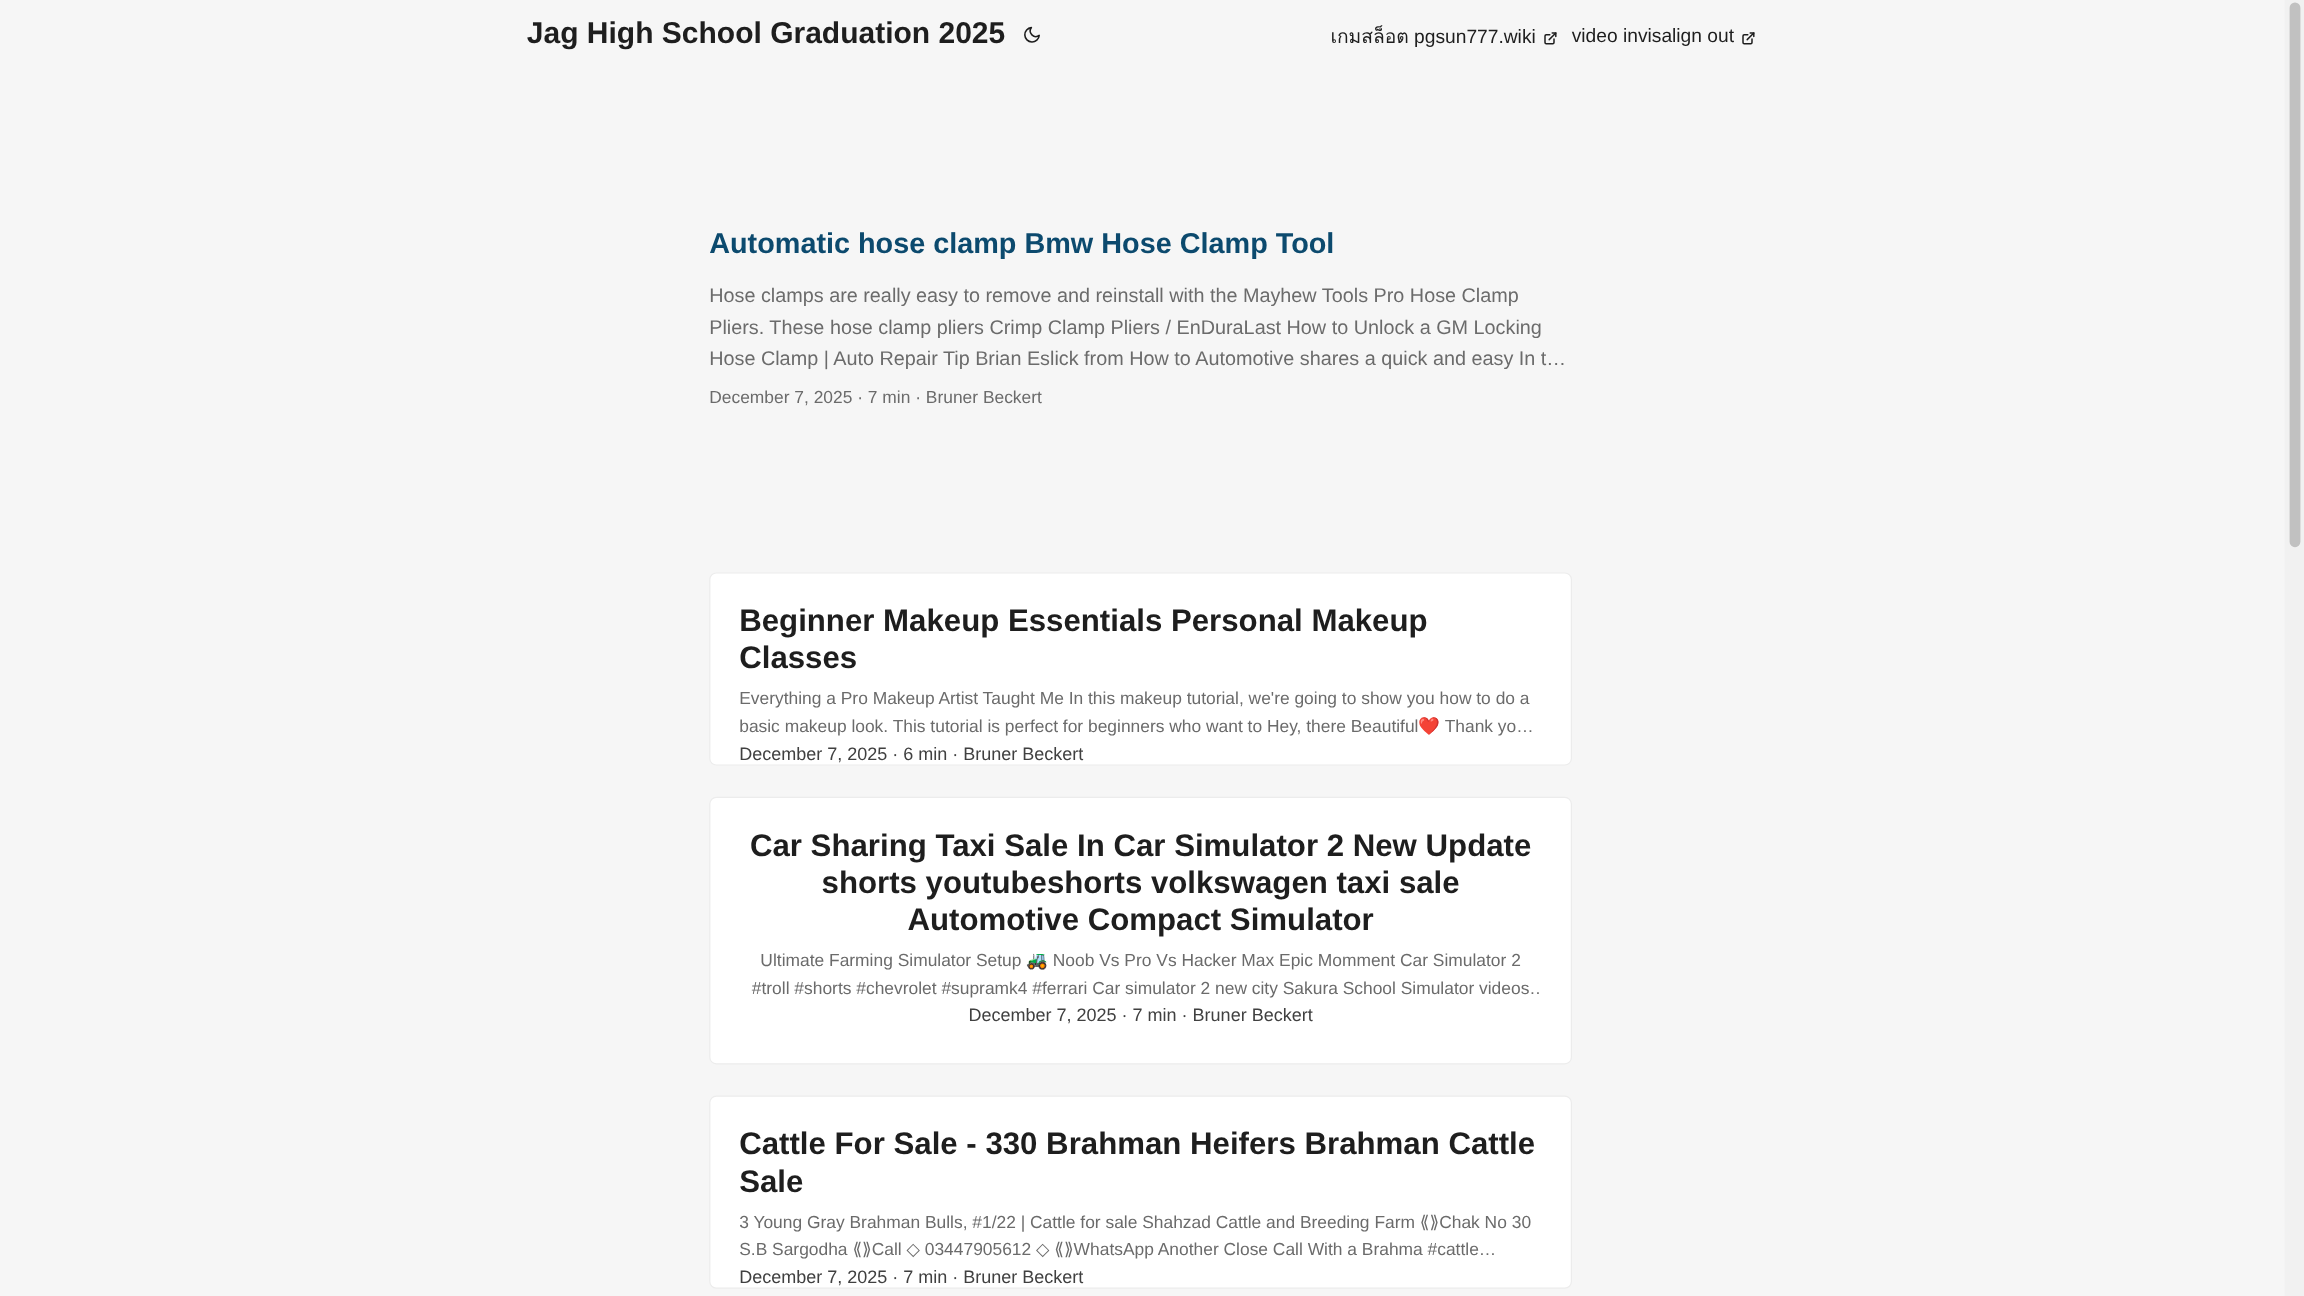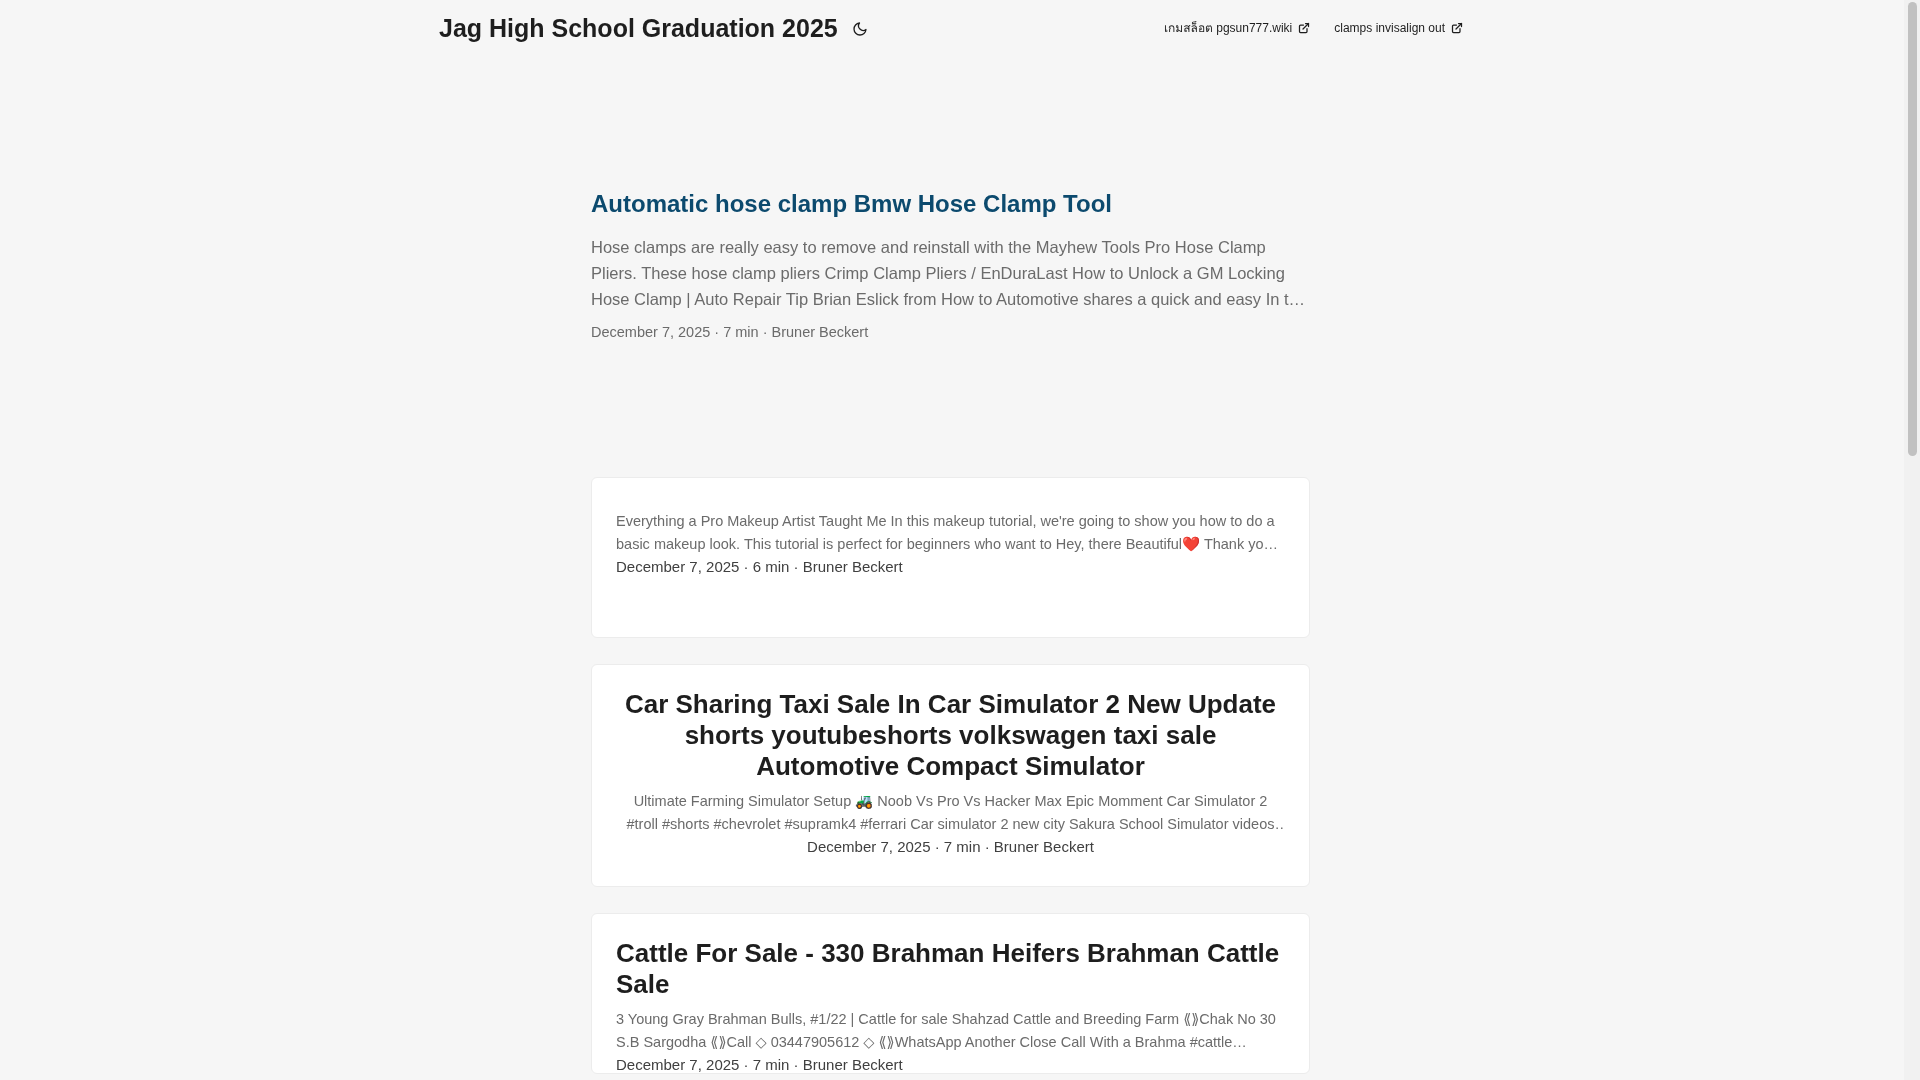--- a/index.html
+++ b/index.html
@@ -17,21 +17,21 @@
     position: absolute; left: 439px; top: 14px;
     font-size: 25px; font-weight: 700; color: #1e1e1e;
     display: flex; align-items: center;
   }
   .theme-toggle {
     margin-left: 12px; width: 20px; height: 20px; display: inline-flex;
     align-items: center; justify-content: center; cursor: pointer;
   }
   .nav {
     position: absolute; right: 441px; top: 18px;
-    display: flex; gap: 24px; font-size: 12px;
+    display: flex; gap: 12px; font-size: 16px;
   }
   .nav a { color: #1e1e1e; text-decoration: none; display: flex; align-items: center; gap: 6px; }
   .ext-icon { width: 12px; height: 12px; display: inline-block; }
 
   .scrollbar {
     position: absolute; right: 0; top: 0; width: 16px; height: 1080px; background: #f1f1f1;
   }
   .scroll-thumb {
     position: absolute; left: 4px; top: 2px; width: 9px; height: 454px;
     background: #c1c1c1; border-radius: 5px;
@@ -80,39 +80,40 @@
       <span>เกมสล็อต pgsun777.wiki</span>
       <span class="ext-icon">
         <svg width="12" height="12" viewBox="0 0 24 24" fill="none" stroke="#1e1e1e" stroke-width="2.5" stroke-linecap="round" stroke-linejoin="round">
             <path d="M18 13v6a2 2 0 0 1-2 2H5a2 2 0 0 1-2-2V8a2 2 0 0 1 2-2h6"></path>
             <polyline points="15 3 21 3 21 9"></polyline>
             <line x1="10" y1="14" x2="21" y2="3"></line>
           </svg>
       </span>
     </a>
     <a>
-      <span>clamps invisalign out</span>
+      <span>video invisalign out</span>
       <span class="ext-icon">
         <svg width="12" height="12" viewBox="0 0 24 24" fill="none" stroke="#1e1e1e" stroke-width="2.5" stroke-linecap="round" stroke-linejoin="round">
             <path d="M18 13v6a2 2 0 0 1-2 2H5a2 2 0 0 1-2-2V8a2 2 0 0 1 2-2h6"></path>
             <polyline points="15 3 21 3 21 9"></polyline>
             <line x1="10" y1="14" x2="21" y2="3"></line>
           </svg>
       </span>
     </a>
   </nav>
 </div>
 
 <section class="hero">
   <h1>Automatic hose clamp Bmw Hose Clamp Tool</h1>
   <p class="summary">Hose clamps are really easy to remove and reinstall with the Mayhew Tools Pro Hose Clamp Pliers. These hose clamp pliers Crimp Clamp Pliers / EnDuraLast How to Unlock a GM Locking Hose Clamp | Auto Repair Tip Brian Eslick from How to Automotive shares a quick and easy In this video Andy shows how to use...</p>
   <div class="meta">December 7, 2025 · 7 min · Bruner Beckert</div>
 </section>
 
 <article class="card" style="top:477px; height:161px;">
+  <h2>Beginner Makeup Essentials Personal Makeup Classes</h2>
   <p class="excerpt">Everything a Pro Makeup Artist Taught Me In this makeup tutorial, we're going to show you how to do a basic makeup look. This tutorial is perfect for beginners who want to Hey, there Beautiful❤️ Thank you for watching...</p>
   <div class="meta">December 7, 2025 · 6 min · Bruner Beckert</div>
 </article>
 
 <article class="card" style="top:664px; height:223px;text-align:center;">
   <h2>Car Sharing Taxi Sale In Car Simulator 2 New Update shorts youtubeshorts volkswagen taxi sale Automotive Compact Simulator</h2>
   <p class="excerpt">Ultimate Farming Simulator Setup 🚜 Noob Vs Pro Vs Hacker Max Epic Momment Car Simulator 2 #troll #shorts #chevrolet #supramk4 #ferrari Car simulator 2 new city Sakura School Simulator videos ➤Twitter...</p>
   <div class="meta">December 7, 2025 · 7 min · Bruner Beckert</div>
 </article>
 

